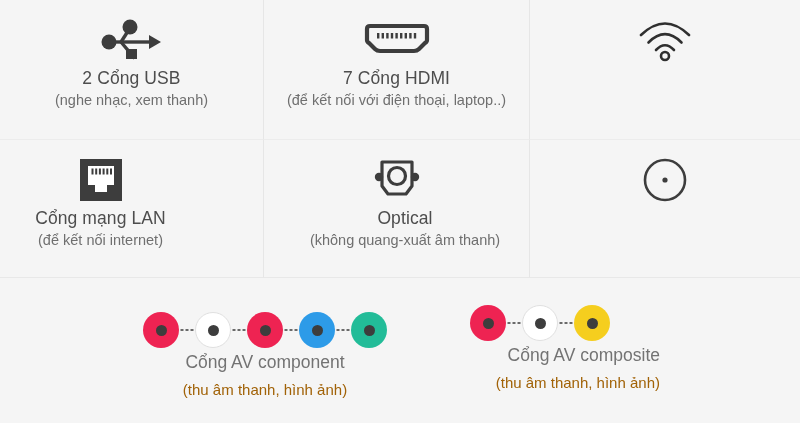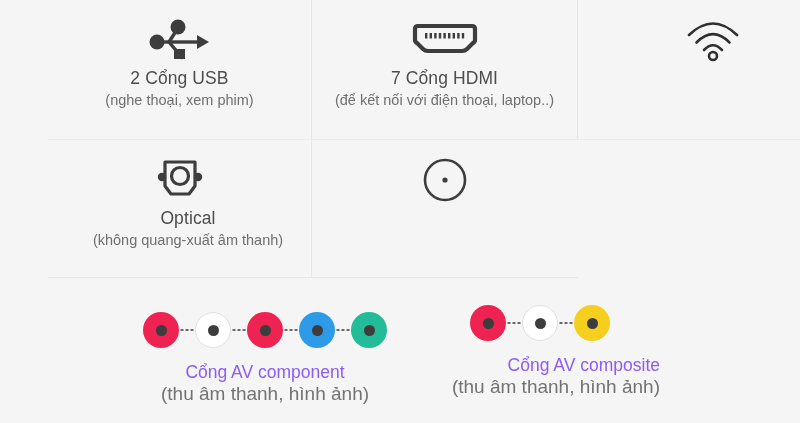--- a/index.html
+++ b/index.html
@@ -25,21 +25,20 @@
   .feature-grid {
     position: absolute;
     left: 0;
     top: 0;
     width: 800px;
     height: 278px;
     display: grid;
     grid-template-columns: 264px 266px 270px;
     grid-template-rows: 140px 138px;
     box-sizing: border-box;
-    padding-left: 48px;
   }
   .cell {
     position: relative;
     box-sizing: border-box;
     display: flex;
     flex-direction: column;
     align-items: center;
     padding-top: 13px;
   }
   .cell.c1, .cell.c2 { border-right: 1px solid #e6e6e6; }
@@ -120,28 +119,27 @@
     width: 16px;
     height: 4px;
     margin: 0 0px;
     background-image: radial-gradient(#6a6a6a 42%, rgba(0,0,0,0) 46%);
     background-size: 5px 4px;
     background-repeat: repeat-x;
     background-position: center;
   }
   .av-title {
     font-size: 17.5px;
-    color: #8b5cf6;
-    margin-top: 10px;
+    color: #737373;
     white-space: nowrap;
   }
   .av-sub {
-    font-size: 19px;
-    color: #737373;
-    margin-top: 0;
+    font-size: 15px;
+    color: #a16207;
+    margin-top: 8px;
     white-space: nowrap;
   }
 
   svg { display: block; }
 </style>
 </head>
 <body>
 
 <div id="page">
 
@@ -157,21 +155,21 @@
             <path d="M20 24 L29 10" stroke-width="3.4" fill="none"></path>
             <path d="M20 24 L31 37 L31 31" stroke-width="3.4" fill="none" stroke-linejoin="miter"></path>
             <path d="M20 24 L52 24" stroke-width="3.4" fill="none"></path>
             <rect x="25" y="31" width="11" height="10" stroke="none"></rect>
             <path d="M48 17 L60 24 L48 31 Z" stroke="none"></path>
           </g>
         </svg>
       </div>
       <div class="labels">
         <div class="title">2 Cổng USB</div>
-        <div class="subtitle">(nghe thoại, xem phim)</div>
+        <div class="subtitle">(nghe nhạc, xem thanh)</div>
       </div>
     </div>
 
     <div class="cell c2 r1 hdmi">
       <div class="icon-wrap">
         <svg width="80" height="34" viewBox="0 0 80 34" aria-hidden="true">
           <path d="M10 6 Q10 3 13 3 L67 3 Q70 3 70 6 L70 17 Q70 19 68 20 L62 26 Q60 28 57 28 L23 28 Q20 28 18 26 L12 20 Q10 19 10 17 Z" fill="none" stroke="#3d3d3d" stroke-width="4.2" stroke-linejoin="round"></path>
           <g fill="#3d3d3d">
             <rect x="20" y="10" width="2.4" height="5.5"></rect>
             <rect x="24.6" y="10" width="2.4" height="5.5"></rect>
@@ -197,20 +195,40 @@
           <g fill="none" stroke="#2f2f2f" stroke-width="2.6" stroke-linecap="round">
             <path d="M7 17 Q31 -6 55 17"></path>
             <path d="M14.5 24.5 Q31 8 47.5 24.5"></path>
             <path d="M22 32 Q31 22.5 40 32"></path>
           </g>
           <circle cx="31" cy="38" r="4" fill="none" stroke="#2f2f2f" stroke-width="2.6"></circle>
         </svg>
       </div>
     </div>
 
+    <div class="cell c1 r2 lan">
+      <div class="icon-wrap">
+        <svg width="42" height="42" viewBox="0 0 42 42" aria-hidden="true">
+          <rect x="0" y="0" width="42" height="42" fill="#3d3d3d"></rect>
+          <path d="M8 7 L34 7 L34 26 L27 26 L27 33 L15 33 L15 26 L8 26 Z" fill="#ffffff"></path>
+          <g fill="#3d3d3d">
+            <rect x="11.5" y="9.5" width="2" height="6"></rect>
+            <rect x="15.2" y="9.5" width="2" height="6"></rect>
+            <rect x="18.9" y="9.5" width="2" height="6"></rect>
+            <rect x="22.6" y="9.5" width="2" height="6"></rect>
+            <rect x="26.3" y="9.5" width="2" height="6"></rect>
+            <rect x="30" y="9.5" width="2" height="6"></rect>
+          </g>
+        </svg>
+      </div>
+      <div class="labels">
+        <div class="title">Cổng mạng LAN</div>
+        <div class="subtitle">(để kết nối internet)</div>
+      </div>
+    </div>
 
     <div class="cell c2 r2 optical">
       <div class="icon-wrap">
         <svg width="56" height="48" viewBox="0 0 56 48" aria-hidden="true">
           <path d="M13 6 L43 6 L43 30 L37 38 L19 38 L13 30 Z" fill="none" stroke="#3d3d3d" stroke-width="3.2" stroke-linejoin="round"></path>
           <circle cx="28" cy="20" r="8.5" fill="none" stroke="#3d3d3d" stroke-width="3.2"></circle>
           <circle cx="10" cy="21" r="4.2" fill="#3d3d3d"></circle>
           <circle cx="46" cy="21" r="4.2" fill="#3d3d3d"></circle>
         </svg>
       </div>

